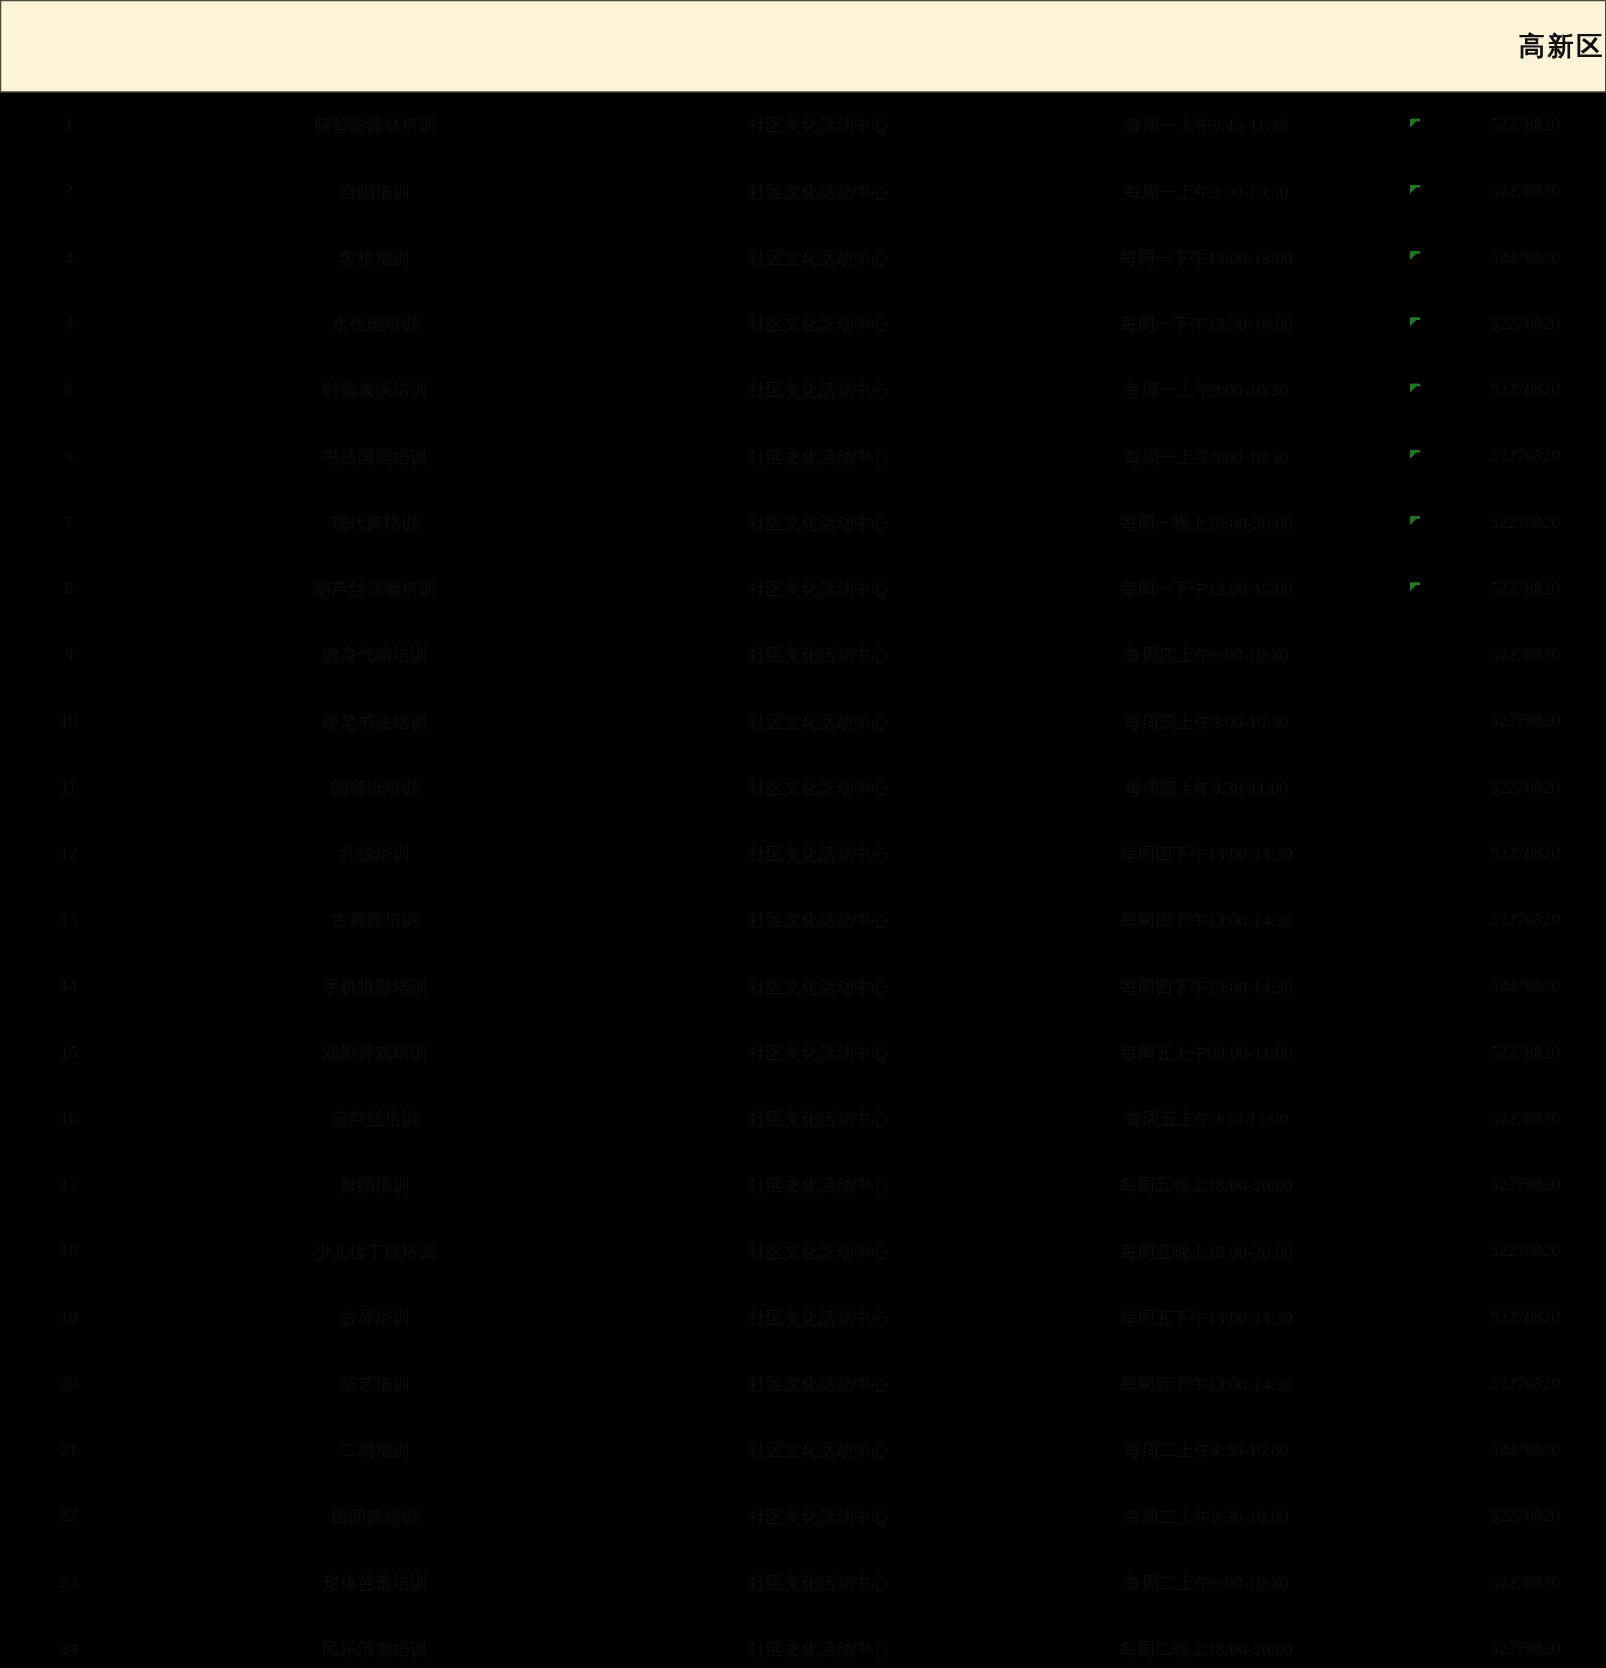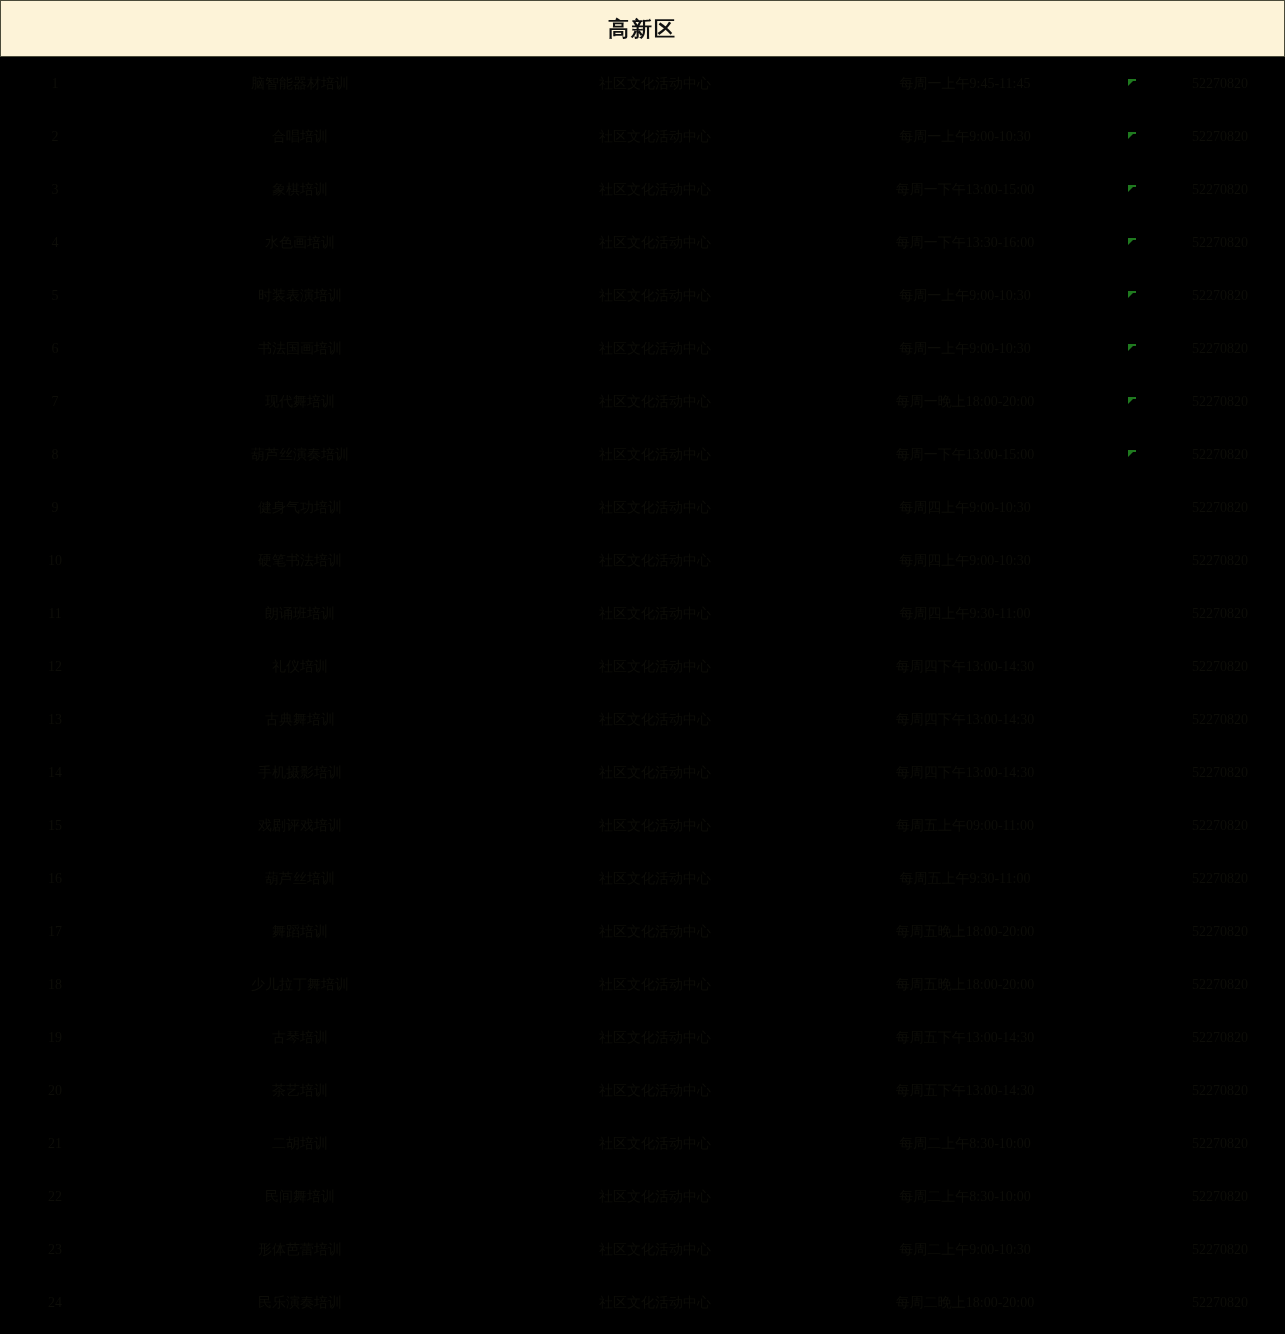--- a/index.html
+++ b/index.html
@@ -12,26 +12,26 @@
     height: 1334px;
     font-family: "Liberation Serif", "DejaVu Serif", serif;
     overflow: hidden;
     position: relative;
   }
 
   
   .title-bar {
     box-sizing: border-box;
     width: 1285px;
-    height: 57px;
+    height: 74px;
     background: #fdf3d8;
     border: 1px solid #4a4a3a;
     display: flex;
     align-items: center;
-    justify-content: center;
+    justify-content: flex-end;
     position: relative;
   }
   .title-text {
     font-size: 21px;
     font-weight: bold;
     color: #111111;
     letter-spacing: 2px;
     font-family: "Liberation Serif", "DejaVu Serif", serif;
   }
 

